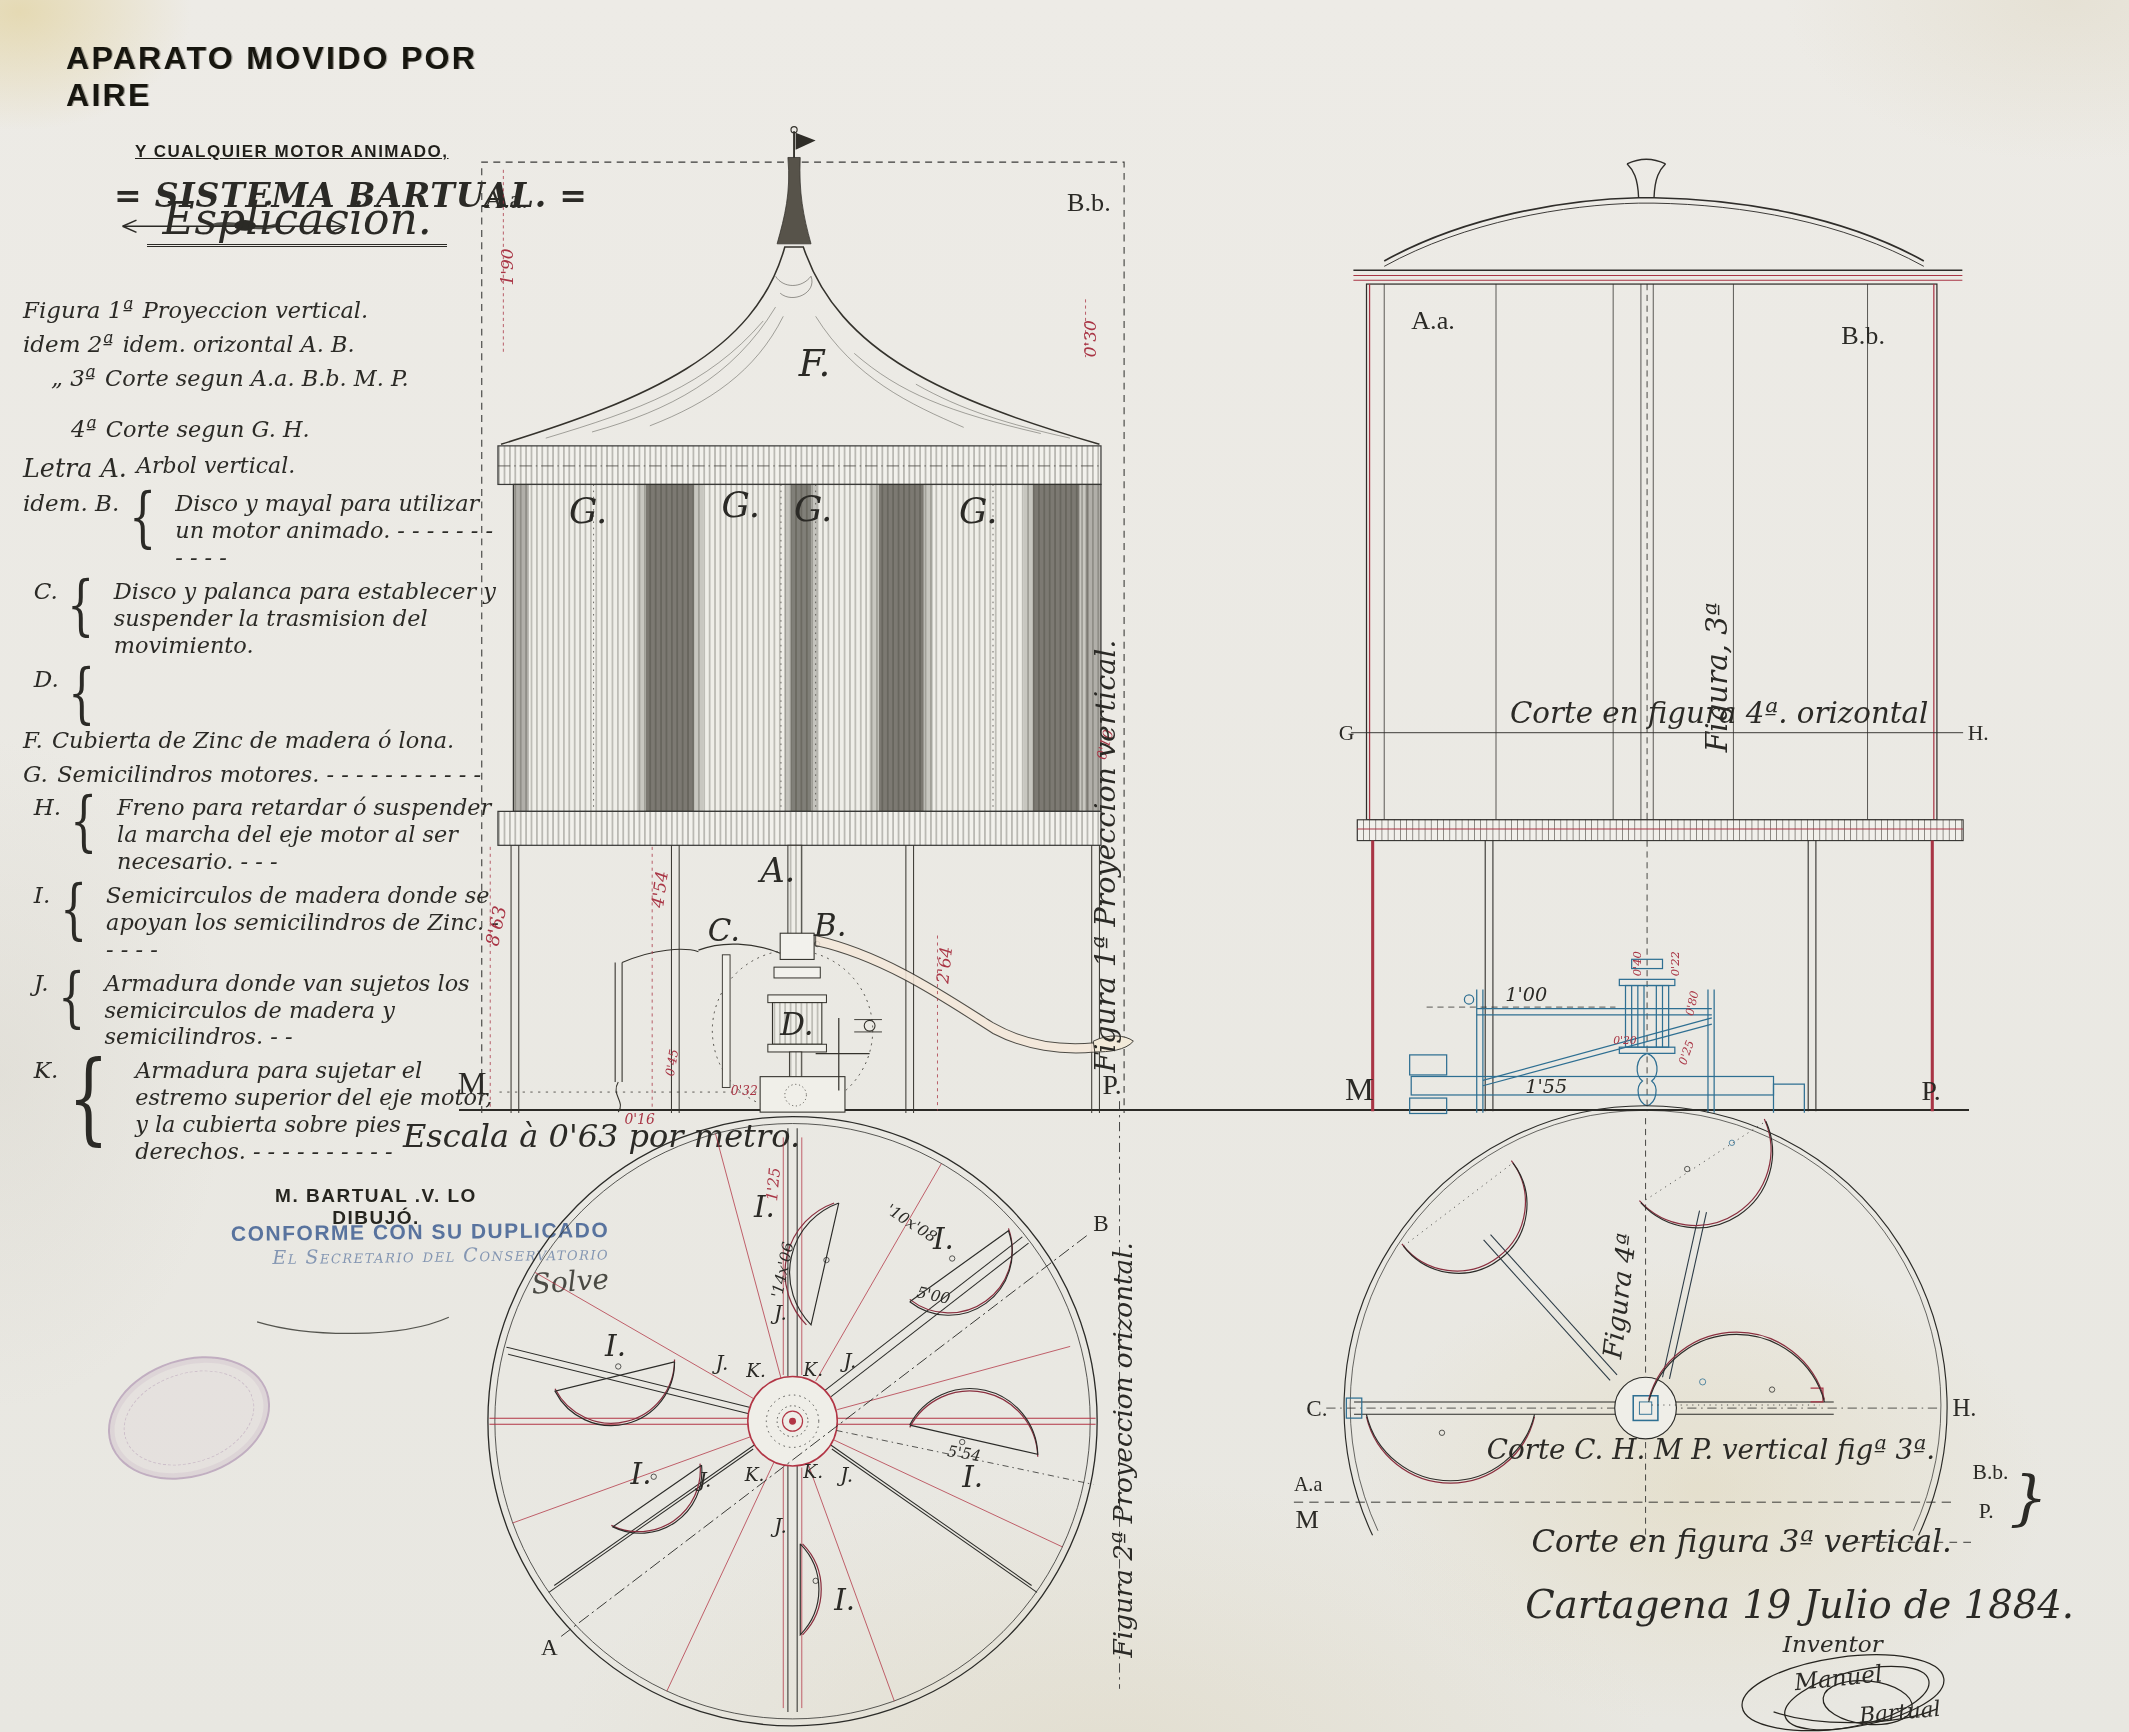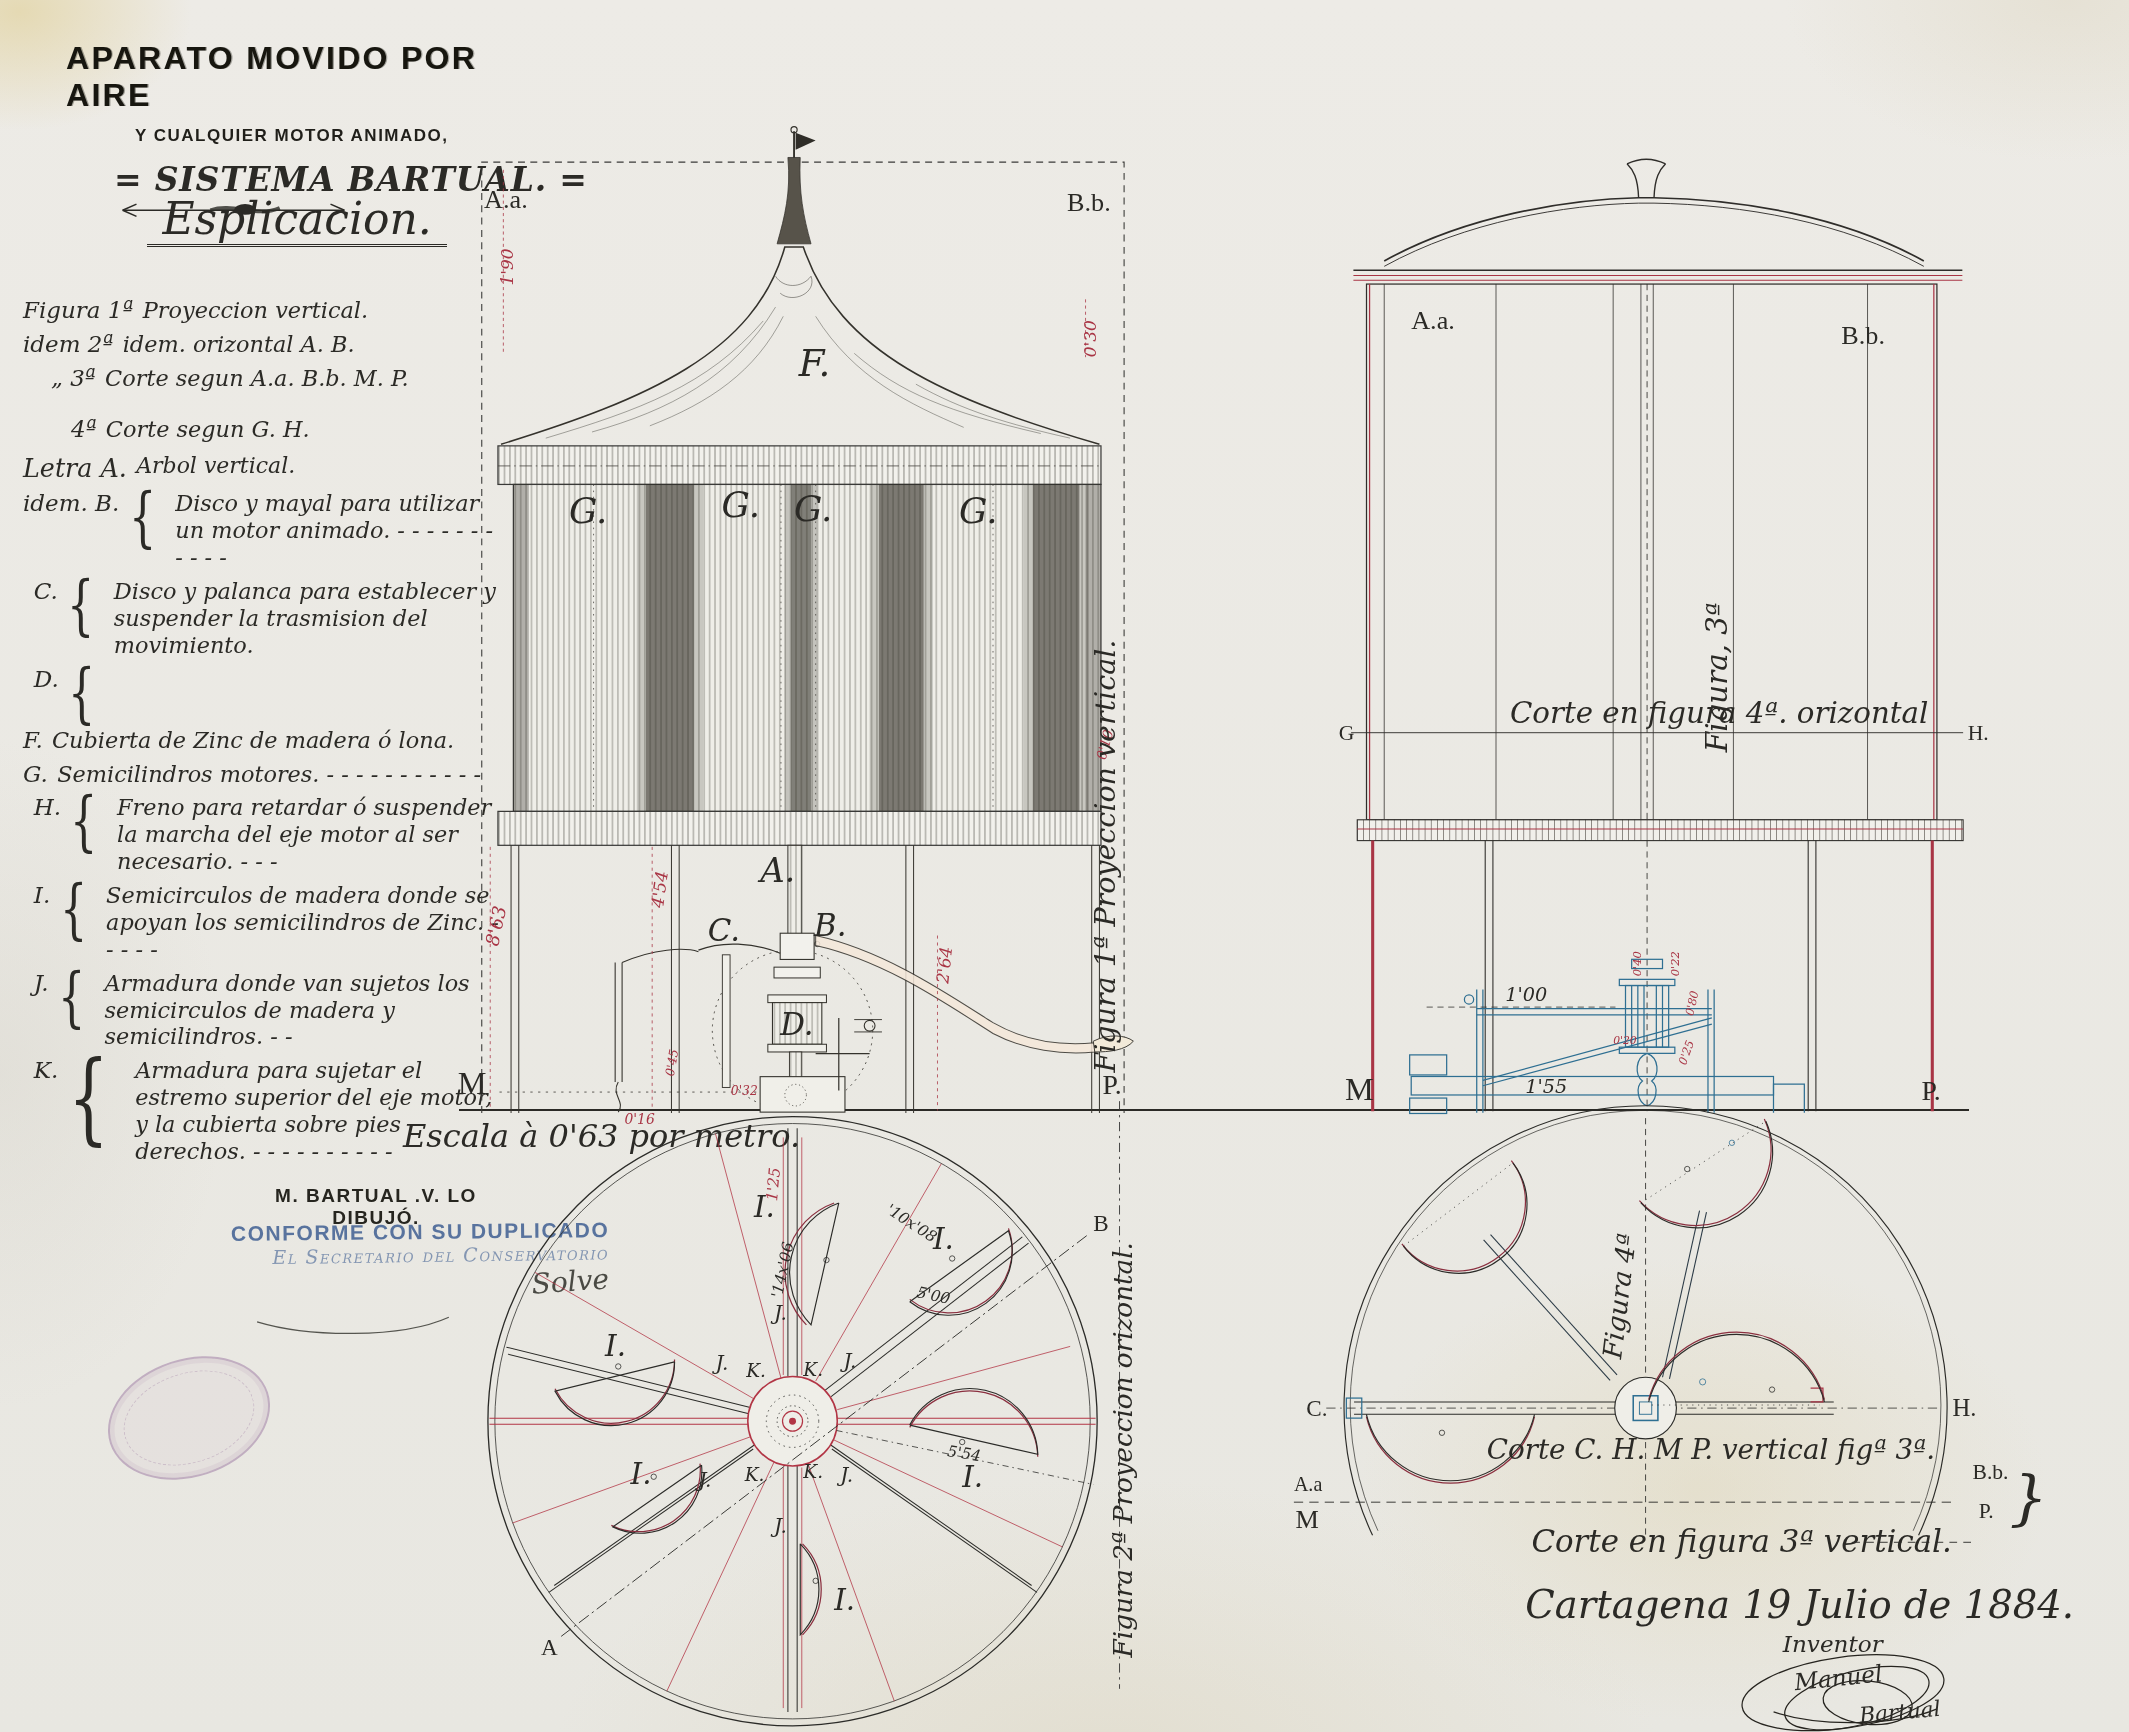--- a/index.html
+++ b/index.html
@@ -39,21 +39,21 @@
   svg text.pr{font-style:normal;font-family:"Liberation Serif",serif;}
   svg text.rd{fill:#a93545;}
 </style>
 </head>
 <body>
 
 <div class="page">
 
   <div class="abs" style="left:66px;top:40px;width:432px;">
     <div class="t1">APARATO MOVIDO POR AIRE</div>
-    <div class="t2" style="margin:12px 0 0 69px;">Y CUALQUIER MOTOR ANIMADO,</div>
+    <div class="t2" style="margin:28px 0 0 69px;text-decoration:underline;">Y CUALQUIER MOTOR ANIMADO,</div>
     <div class="t3" style="margin:14px 0 0 48px;">= SISTEMA BARTUAL. =</div>
     <svg width="231" height="18.5" style="position:relative;left:52px;top:1.5px;" viewBox="0 0 300 24">
       <line x1="6" y1="12" x2="294" y2="12" stroke="#2b2a26" stroke-width="2"></line>
       <path d="M6,12 L24,4 M6,12 L24,20" stroke="#2b2a26" stroke-width="2" fill="none"></path>
       <path d="M294,12 L276,4 M294,12 L276,20" stroke="#2b2a26" stroke-width="2" fill="none"></path>
       <path d="M120,12 C150,2 180,22 210,9" stroke="#2b2a26" stroke-width="5" fill="none" opacity=".8"></path>
       <ellipse cx="165" cy="11" rx="14" ry="7" fill="#2b2a26"></ellipse>
     </svg>
     <div class="t4 abs" style="left:81px;top:153px;">Esplicacion.</div>
   </div>

